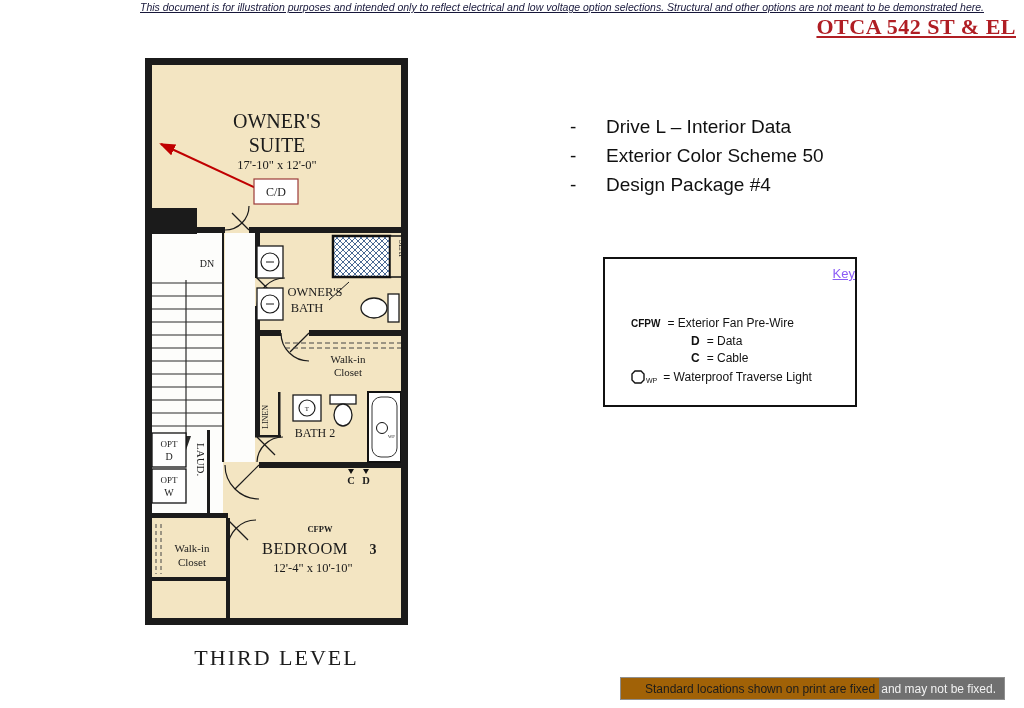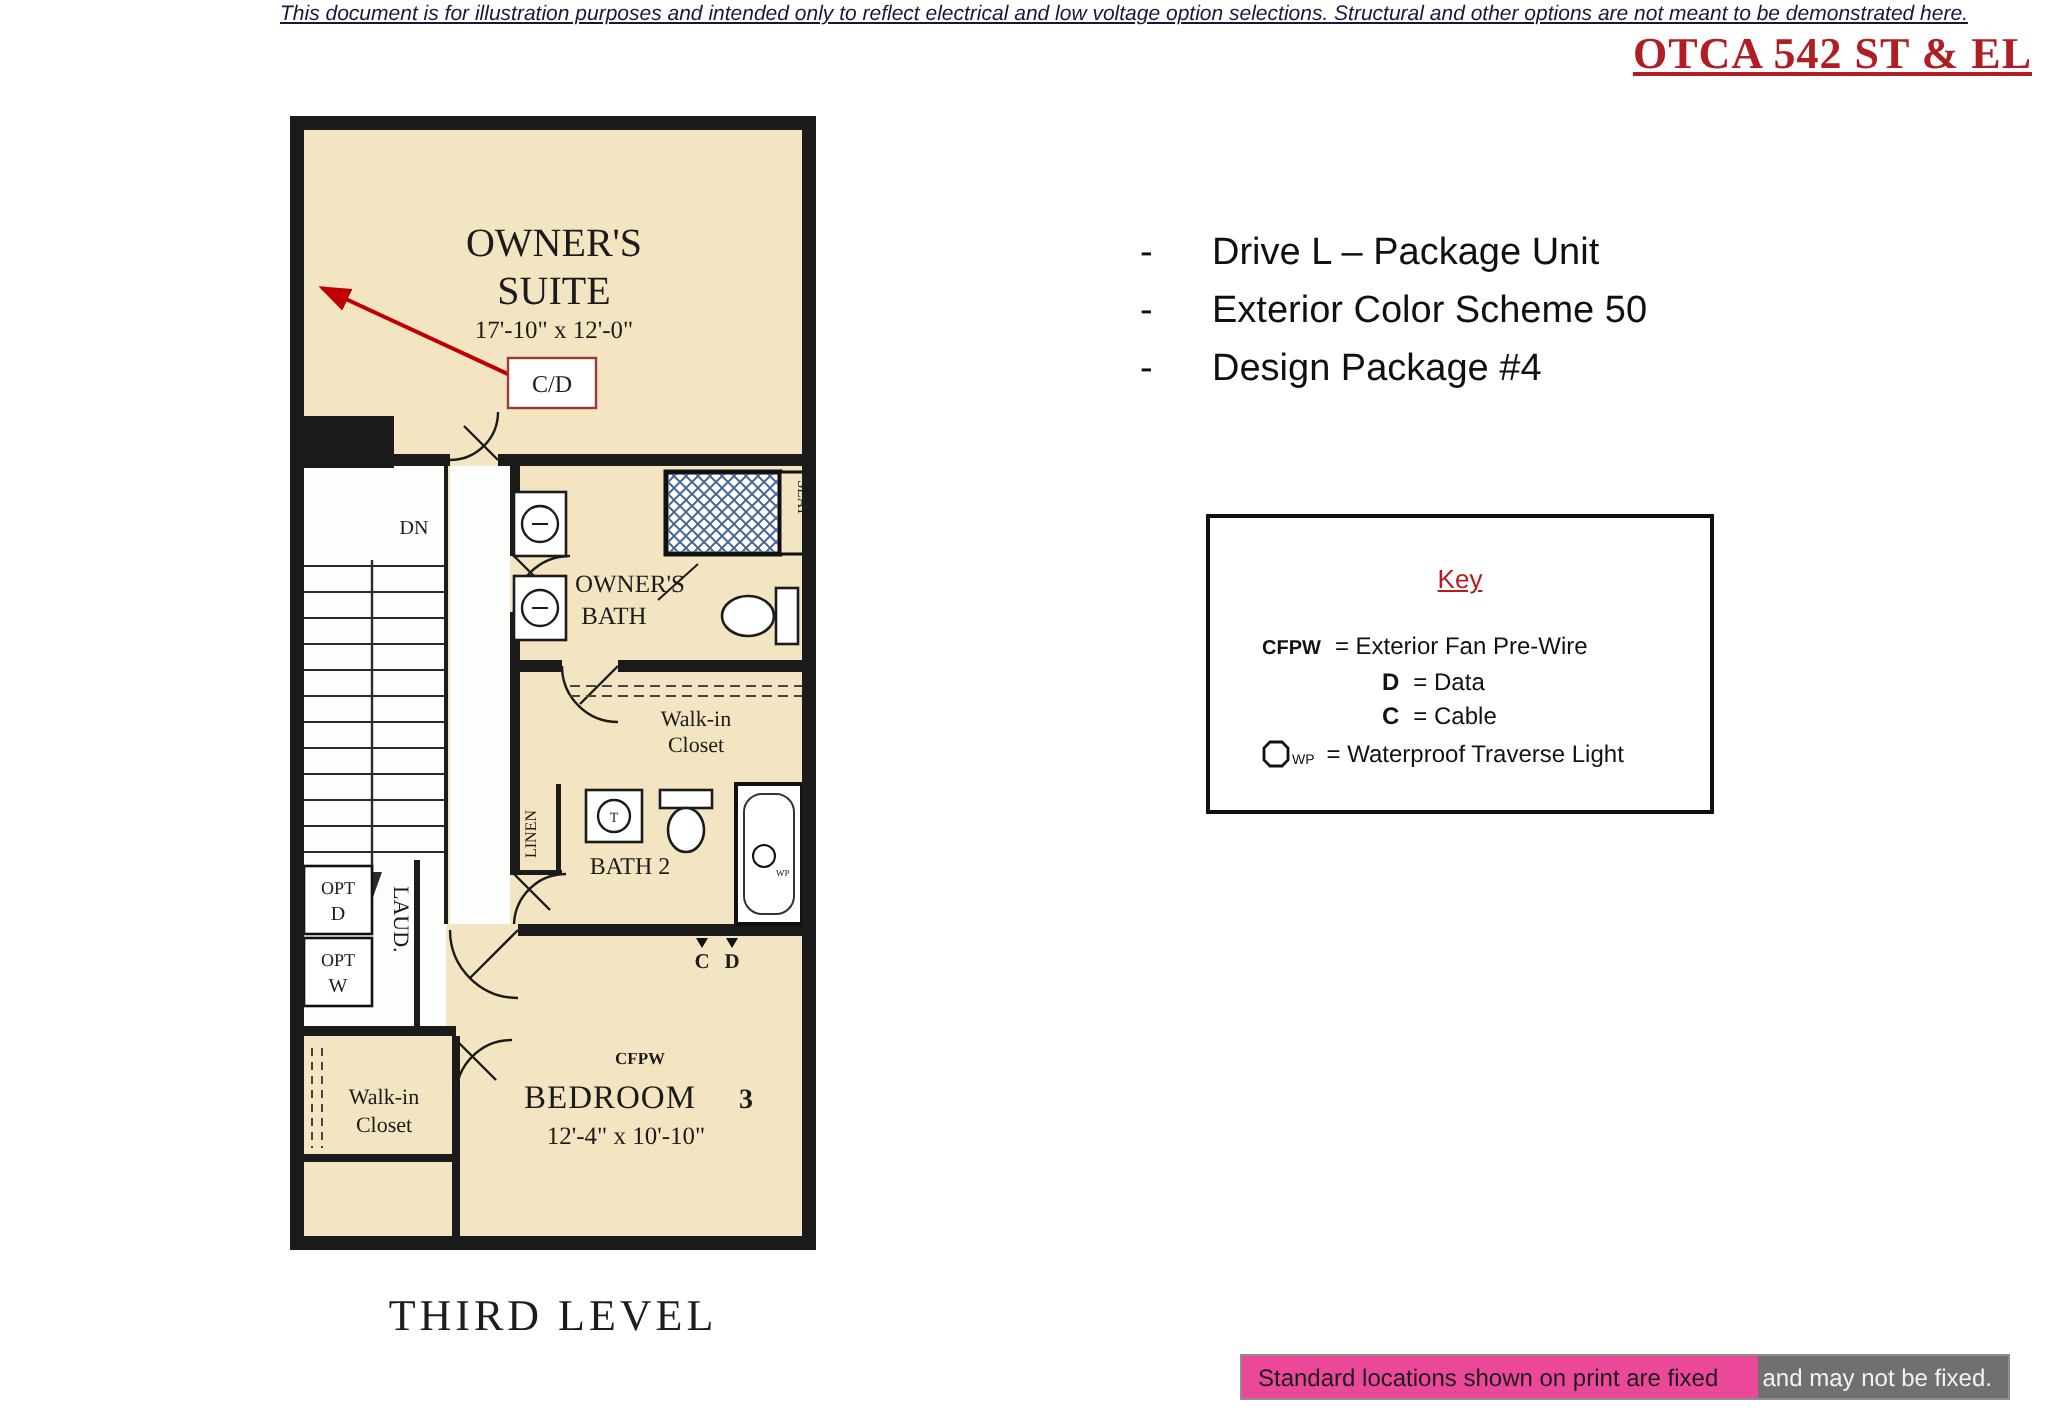--- a/index.html
+++ b/index.html
@@ -18,35 +18,35 @@
 
   .level-caption{position:absolute;left:145px;top:645px;width:263px;text-align:center;
                  font:22px "Liberation Serif",serif;letter-spacing:2px;color:#1d1d1d;}
 
   .specs{position:absolute;left:570px;top:112px;list-style:none;margin:0;padding:0;}
   .specs li{display:flex;gap:26px;font-size:19px;line-height:29px;color:#101010;}
   .specs .dash{width:10px;}
 
   .keybox{position:absolute;left:603px;top:257px;width:250px;height:146px;
           border:2px solid #111;background:#fff;}
-  .key-title{margin-top:23px;text-align:center;font-size:13px;color:#b91c1c;
+  .key-title{margin-top:7px;text-align:right;font-size:13px;color:#8b5cf6;
              text-decoration:underline;}
   .key-rows{position:absolute;left:0;top:57px;width:100%;}
   .key-row{display:flex;align-items:baseline;font-size:12px;height:17.5px;color:#111;}
   .key-row .sym{font-weight:bold;margin-right:7px;}
   .r1{padding-left:26px;} .r1 .sym{font-size:10px;}
   .r2,.r3{padding-left:86px;} .r2 .sym,.r3 .sym{font-size:12px;}
   .r4{padding-left:26px;align-items:center;}
   .wp-icon{display:inline-block;width:14px;height:14px;margin-right:1px;}
   .wp-sub{font-size:7px;margin-right:6px;align-self:flex-end;padding-bottom:2px;}
 
   .footer-bar{position:absolute;left:620px;top:677px;width:385px;height:23px;
               border:1px solid #8f8f8f;display:flex;font-size:12px;box-sizing:border-box;}
-  .f-left{background:#ec4899;color:#1c1c1c;flex:1;display:flex;align-items:center;
-          padding-left:8px;white-space:nowrap;}
+  .f-left{background:#a16207;color:#1c1c1c;flex:1;display:flex;align-items:center;
+          padding-left:24px;white-space:nowrap;}
   .f-right{background:#707070;color:#f2f2f2;display:flex;align-items:center;
            padding:0 8px 0 2px;white-space:nowrap;}
 </style>
 </head>
 <body>
 
 <div class="canvas">
 
   <div class="disclaimer">This document is for illustration purposes and intended only to reflect electrical and low voltage option selections.  Structural and other options are not meant to be demonstrated here.</div>
 
@@ -208,21 +208,21 @@
     <text x="168" y="514" font-size="12.5" text-anchor="middle">12'-4" x 10'-10"</text>
 
     <rect x="3.5" y="3.5" width="256" height="560" fill="none" stroke="#1B1B1B" stroke-width="7"></rect>
   </svg>
 
   <div class="level-caption">THIRD LEVEL</div>
 
   <ul class="specs">
     <li>
       <span class="dash">-</span>
-      <span>Drive L – Package Unit</span>
+      <span>Drive L – Interior Data</span>
     </li>
     <li>
       <span class="dash">-</span>
       <span>Exterior Color Scheme 50</span>
     </li>
     <li>
       <span class="dash">-</span>
       <span>Design Package #4</span>
     </li>
   </ul>

